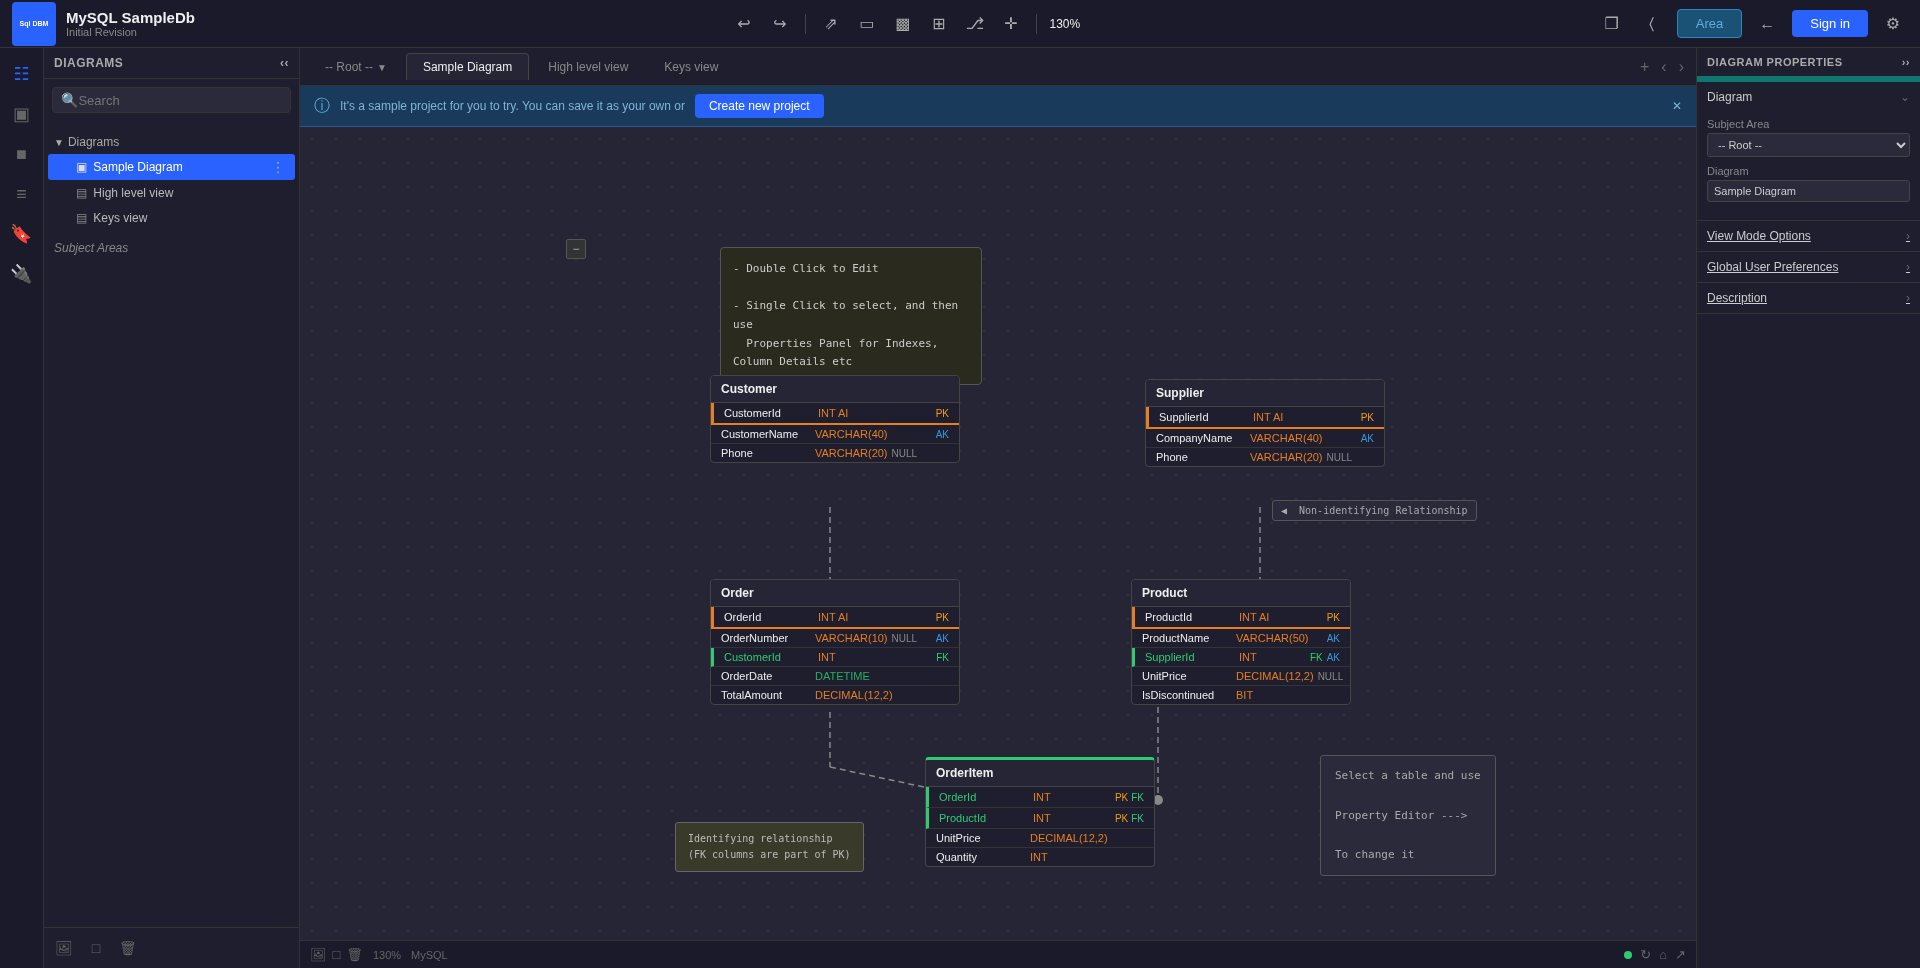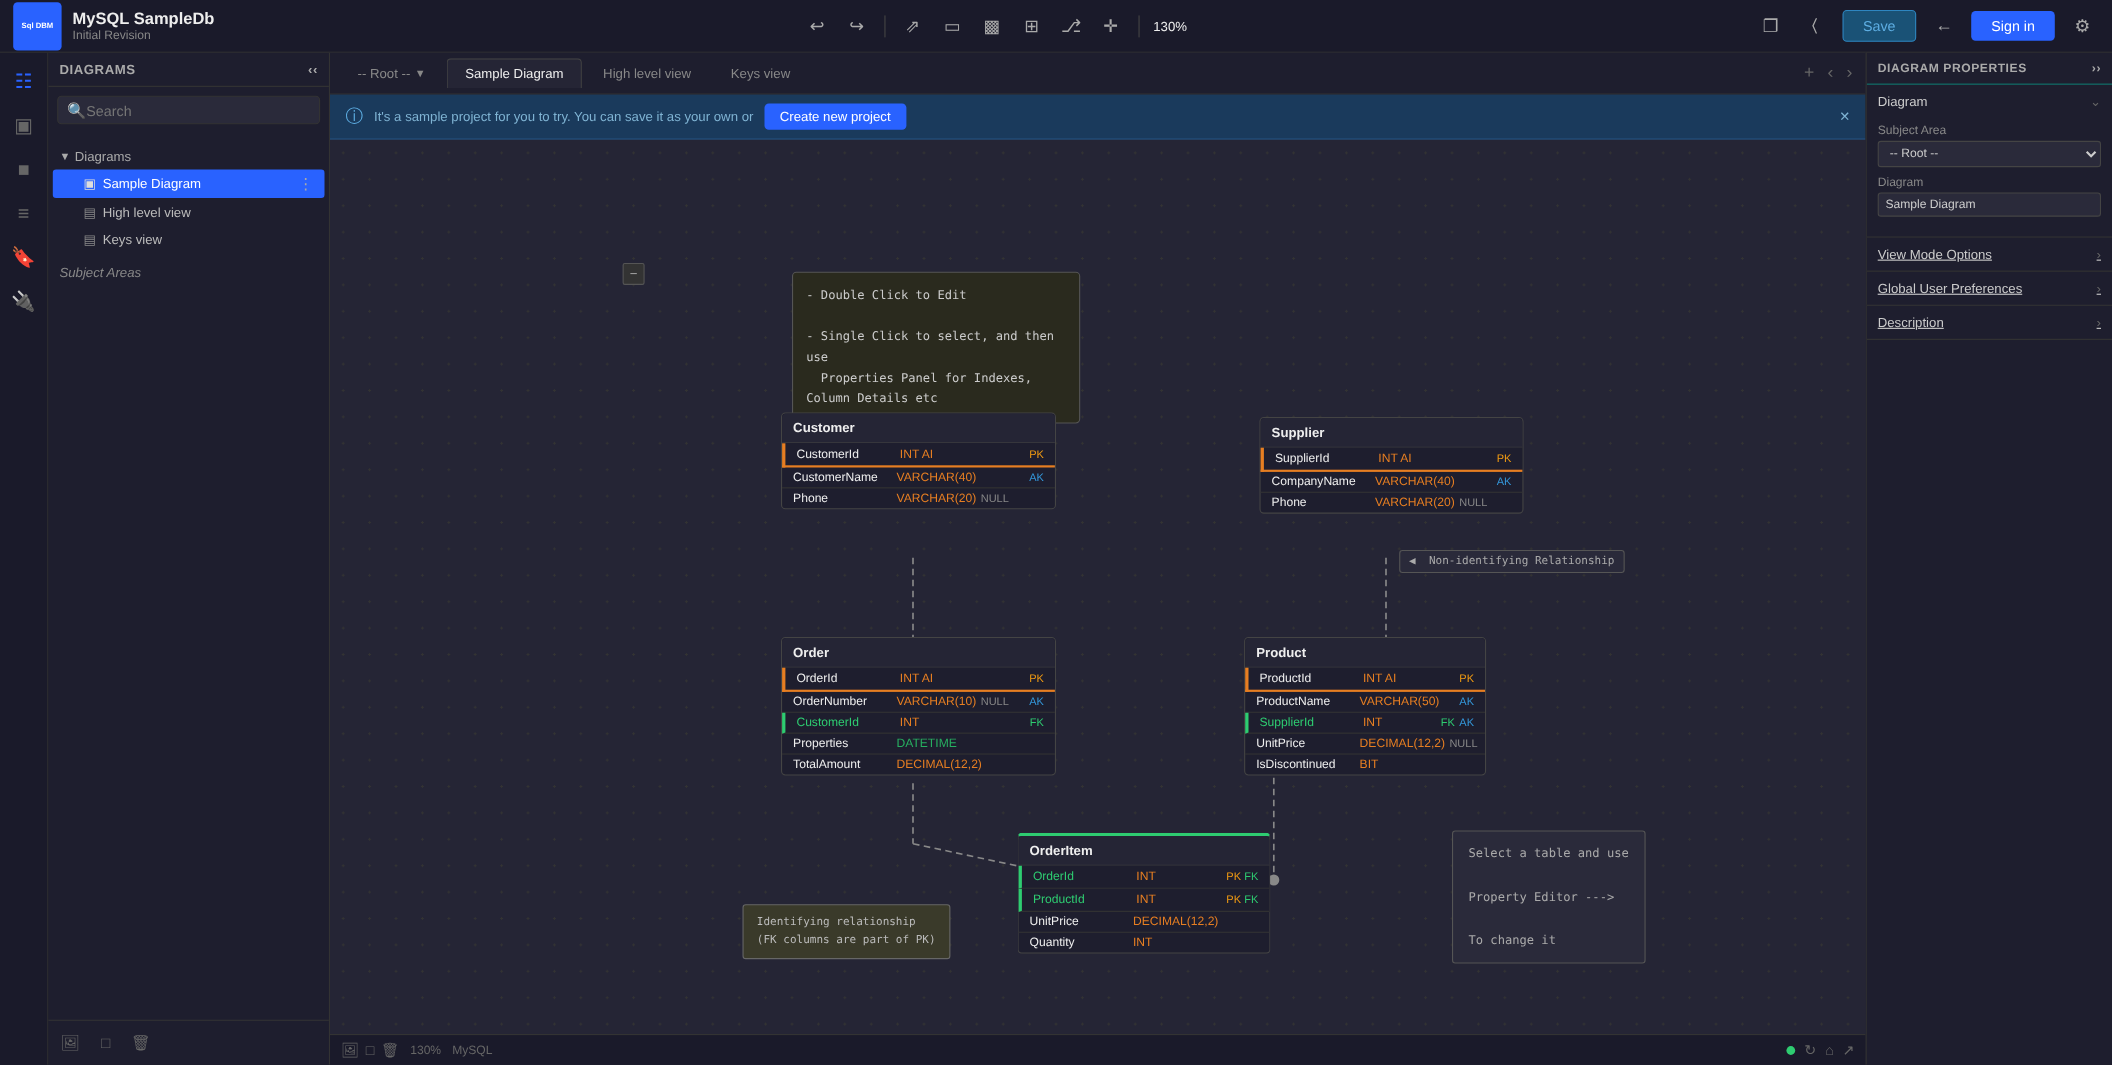--- a/index.html
+++ b/index.html
@@ -208,21 +208,21 @@
     .status-dot { width: 8px; height: 8px; border-radius: 50%; background: #2ecc71; }
     .status-right { margin-left: auto; display: flex; gap: 8px; align-items: center; }
 
     
     #right-panel {
       width: 224px; background: #1e1e2e; border-left: 1px solid #333;
       display: flex; flex-direction: column; overflow-y: auto;
     }
     #right-panel-header {
       display: flex; align-items: center; justify-content: space-between;
-      padding: 8px 10px; border-bottom: 1px solid #0f766e;
+      padding: 8px 10px; border-bottom: 6px solid #0f766e;
     }
     #right-panel-header span { font-size: 11px; font-weight: 600; color: #aaa; letter-spacing: 0.5px; }
     .panel-expand { cursor: pointer; color: #666; font-size: 14px; }
 
     .panel-section {
       border-bottom: 1px solid #333;
     }
     .panel-section-header {
       display: flex; align-items: center; justify-content: space-between;
       padding: 8px 10px; cursor: pointer; font-size: 12px; color: #ccc;
@@ -273,21 +273,21 @@
     <div class="tb-icon">▩</div>
     <div class="tb-icon">⊞</div>
     <div class="tb-icon">⎇</div>
     <div class="tb-icon">✛</div>
     <div class="tb-sep"></div>
     <div class="tb-icon" style="color:#eee;font-size:12px;width:36px;">130%</div>
   </div>
   <div id="topbar-right">
     <div class="tb-action-icon">❐</div>
     <div class="tb-action-icon">〈</div>
-    <button class="btn-save">Save</button>
+    <button class="btn-save">Area</button>
     <div class="tb-action-icon">←</div>
     <button class="btn-signin">Sign in</button>
     <div class="tb-action-icon">⚙</div>
   </div>
 </div>
 
 <div id="layout">
 
   <div id="icon-rail">
     <div class="rail-icon active">☷</div>
@@ -447,21 +447,21 @@
           <span class="col-type">VARCHAR(10)</span>
           <span class="col-attr">NULL</span>
           <span class="col-badge ak">AK</span>
         </div>
         <div class="db-table-row fk-row-left">
           <span class="col-name fk">CustomerId</span>
           <span class="col-type">INT</span>
           <span class="col-badge fk" style="margin-left:auto;">FK</span>
         </div>
         <div class="db-table-row">
-          <span class="col-name">Properties</span>
+          <span class="col-name">OrderDate</span>
           <span class="col-type dt">DATETIME</span>
         </div>
         <div class="db-table-row">
           <span class="col-name">TotalAmount</span>
           <span class="col-type">DECIMAL(12,2)</span>
         </div>
       </div>
 
       <div class="db-table" style="left:831px;top:452px;width:220px;">
         <div class="db-table-header">Product</div>

